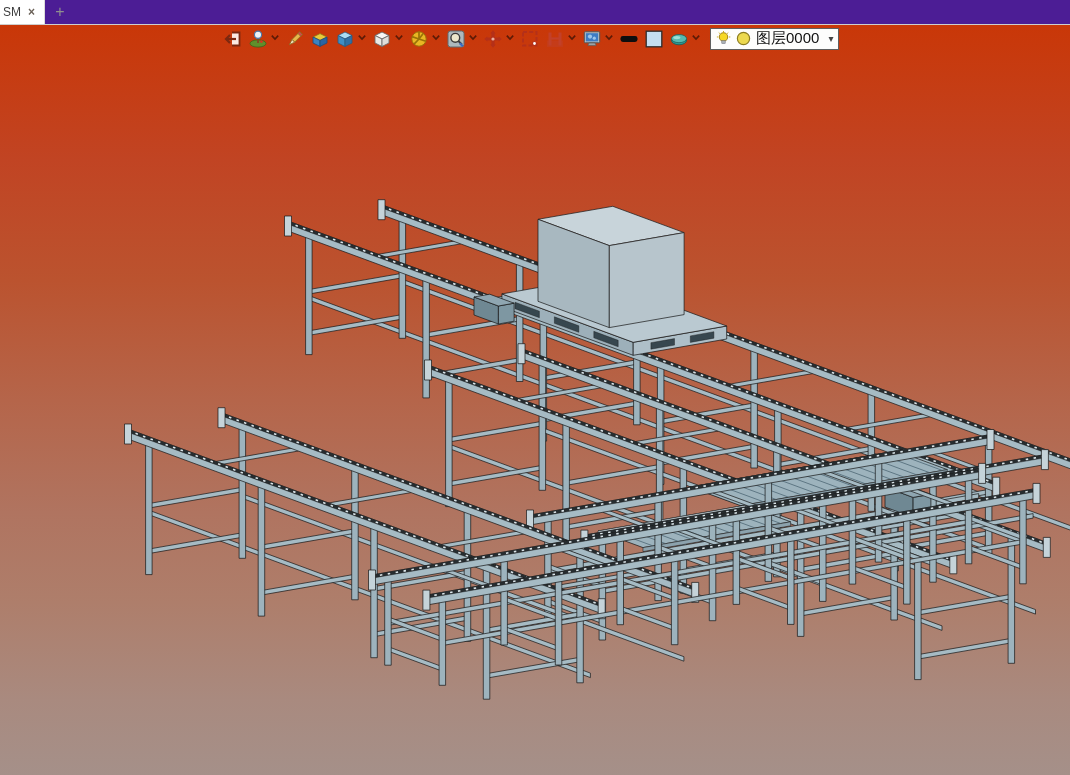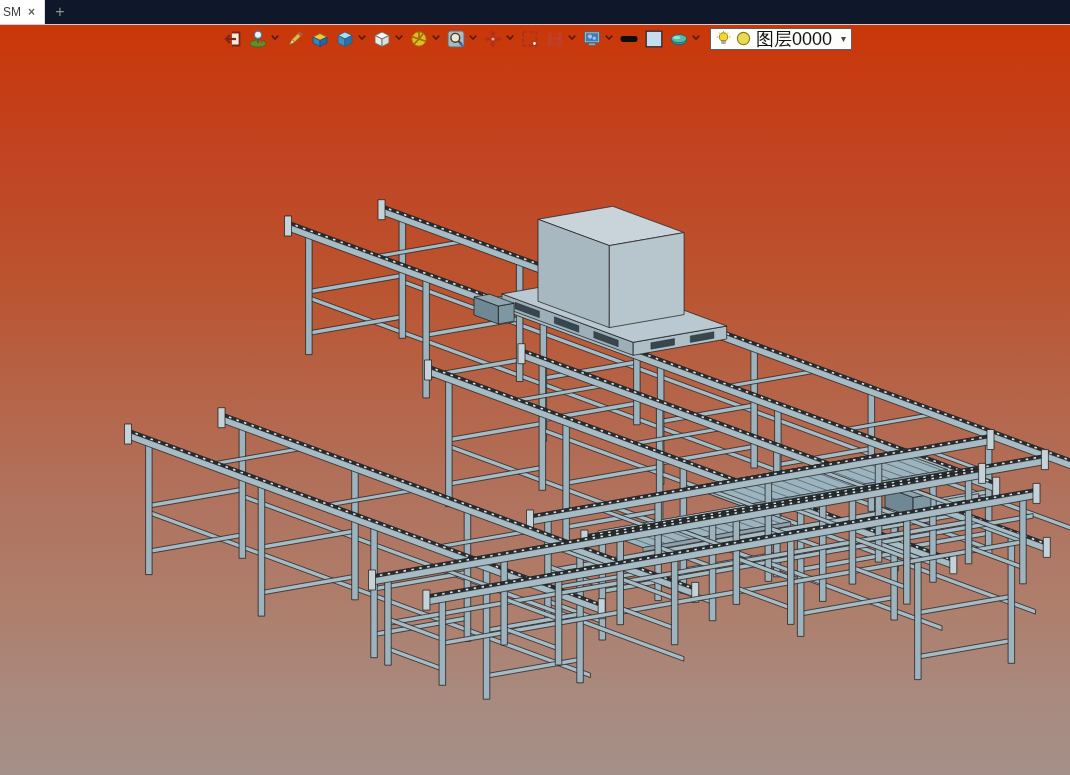--- a/index.html
+++ b/index.html
@@ -3,21 +3,21 @@
 <meta charset="utf-8">
 <style>
   html,body{margin:0;padding:0;}
   body{
     width:1070px;height:775px;overflow:hidden;position:relative;
     font-family:"Liberation Sans","DejaVu Sans",sans-serif;
     background:#f1f0ef;
   }
   
   .tabbar{
-    height:25px;background:#0f172a;display:flex;align-items:stretch;
+    height:25px;background:#4c1d95;display:flex;align-items:stretch;
     border-bottom:1px solid #cfcecd;box-sizing:border-box;
   }
   .tab{
     background:#ffffff;display:flex;align-items:center;gap:7px;
     padding:0 9px 0 3px;min-width:42px;box-sizing:border-box;
     border-right:1px solid #dddcda;font-size:12px;color:#3c3c3c;cursor:default;
   }
   .tab .title{white-space:nowrap;}
   .tab .close{color:#6b6258;font-size:12px;font-weight:bold;line-height:1;cursor:pointer;}
   .newtab{
@@ -44,21 +44,21 @@
   .tbtn svg{display:block;}
   .tarrow{
     width:11px;height:21px;display:flex;align-items:center;justify-content:center;
     cursor:pointer;flex:none;
   }
   .layercombo{
     margin-left:8px;height:22px;background:#fdfdfc;border:1px solid #5f5f5f;
     display:flex;align-items:center;gap:3px;padding:0 3px 0 4px;cursor:pointer;
     box-sizing:border-box;
   }
-  .layercombo .lbl{font-size:18px;color:#111;padding:0 4px 0 1px;white-space:nowrap;}
+  .layercombo .lbl{font-size:15px;color:#111;padding:0 4px 0 1px;white-space:nowrap;}
   .layercombo .arrow{color:#444;font-size:10px;padding:0 2px;}
   .cicon{width:17px;height:17px;flex:none;display:flex;align-items:center;}
   .cicon svg{display:block;}
 </style>
 </head>
 <body>
 
 <div class="tabbar">
   <div class="tab">
     <span class="title">SM</span>

